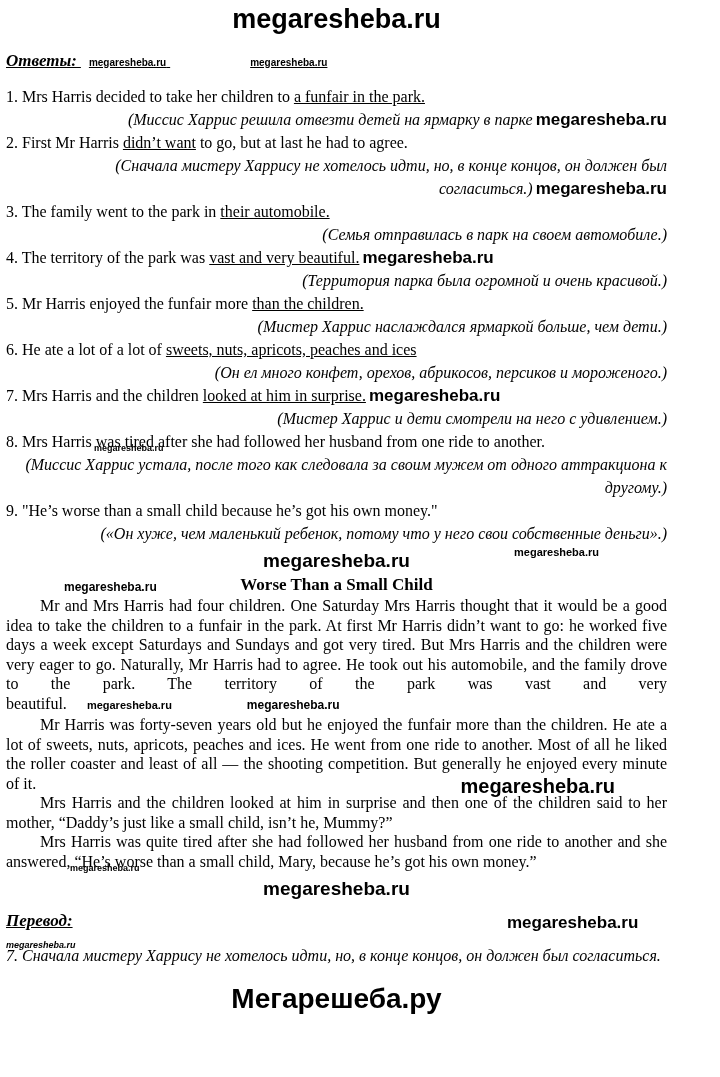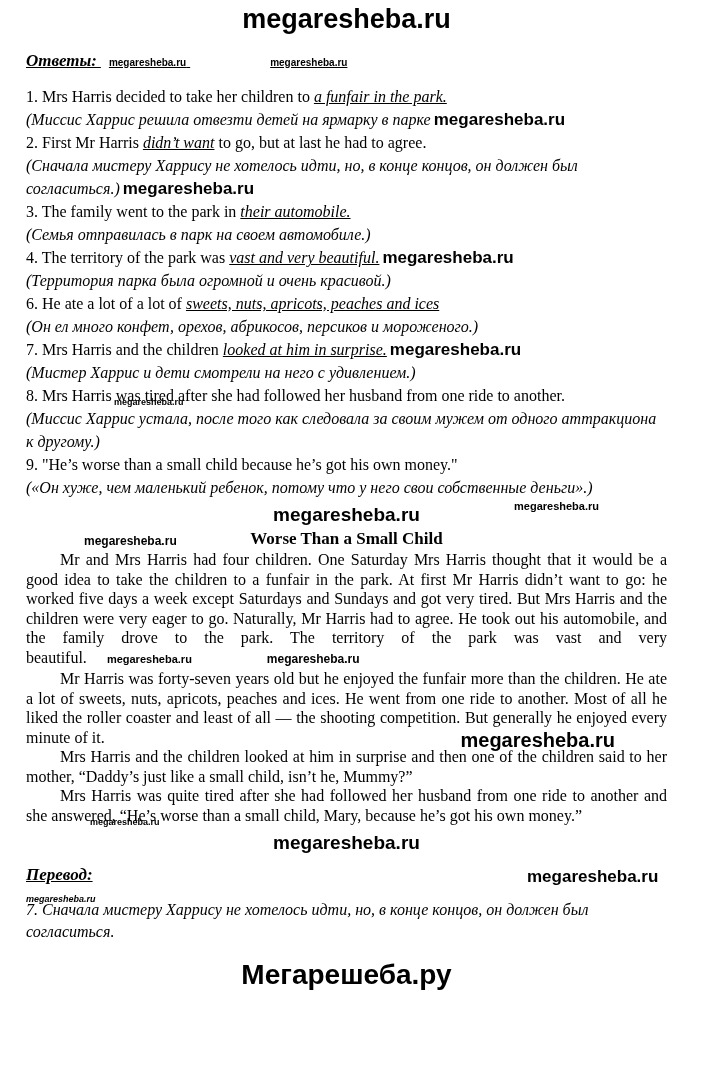--- a/index.html
+++ b/index.html
@@ -5,21 +5,21 @@
   * { box-sizing: border-box; }
   html, body { margin: 0; padding: 0; background: #ffffff; }
   .page {
     position: relative;
     width: 689px;
     height: 1077px;
     overflow: hidden;
     background: #ffffff;
     color: #000;
     font-family: "Liberation Serif", serif;
-    padding: 4px 22px 0 26px;
+    padding: 4px 22px 0 6px;
   }
   .wm {
     font-family: "Liberation Sans", sans-serif;
     font-weight: bold;
     color: #000;
     white-space: nowrap;
   }
   .top-header {
     text-align: center;
     font-family: "Liberation Sans", sans-serif;
@@ -42,23 +42,23 @@
   .wm-sm  { font-size: 10px; }
   .wm-xs  { font-size: 9px;  }
   .wm-11  { font-size: 11px; }
   .wm-md  { font-size: 12px; }
   .wm-inline { font-size: 17px; margin-left: 3px; }
   .wm-lg  { font-size: 20px; }
   .wm-ctr { font-size: 19px; }
 
   .answers { }
   .answer .en { font-size: 16px; line-height: 23px; }
-  .answer .ru { font-size: 16px; font-style: italic; line-height: 23px; }
+  .answer .ru { font-size: 16px; font-style: italic; line-height: 23px; text-align: right; }
   .answer .ru .wm-inline { font-style: normal; }
-  .u { text-decoration: underline; font-style: italic; }
+  .u { text-decoration: underline; }
   .answer-8 { position: relative; }
   .answer-8 .wm-abs8 { position: absolute; left: 88px; top: 13px; }
 
   .center-wm-row {
     position: relative;
     margin-top: 4px;
     text-align: center;
     line-height: 23px;
   }
   .center-wm-row .wm-corner { position: absolute; right: 68px; top: -8px; }
@@ -144,20 +144,24 @@
     <div class="answer">
       <div class="en"><span>3. The family went to the park in </span><span class="u">their automobile.</span><span></span></div>
       <div class="ru"><span>(Семья отправилась в парк на своем автомобиле.)</span></div>
     </div>
 
     <div class="answer">
       <div class="en"><span>4. The territory of the park was </span><span class="u">vast and very beautiful.</span><span class="wm wm-inline">megaresheba.ru</span></div>
       <div class="ru"><span>(Территория парка была огромной и очень красивой.)</span></div>
     </div>
 
+    <div class="answer">
+      <div class="en"><span>5. Mr Harris enjoyed the funfair more </span><span class="u">than the children.</span></div>
+      <div class="ru"><span>(Мистер Харрис наслаждался ярмаркой больше, чем дети.)</span></div>
+    </div>
 
     <div class="answer">
       <div class="en"><span>6. He ate a lot of a lot of </span><span class="u">sweets, nuts, apricots, peaches and ices</span></div>
       <div class="ru"><span>(Он ел много конфет, орехов, абрикосов, персиков и мороженого.)</span></div>
     </div>
 
     <div class="answer">
       <div class="en"><span>7. Mrs Harris and the children </span><span class="u">looked at him in surprise.</span><span class="wm wm-inline">megaresheba.ru</span></div>
       <div class="ru"><span>(Мистер Харрис и дети смотрели на него с удивлением.)</span></div>
     </div>

